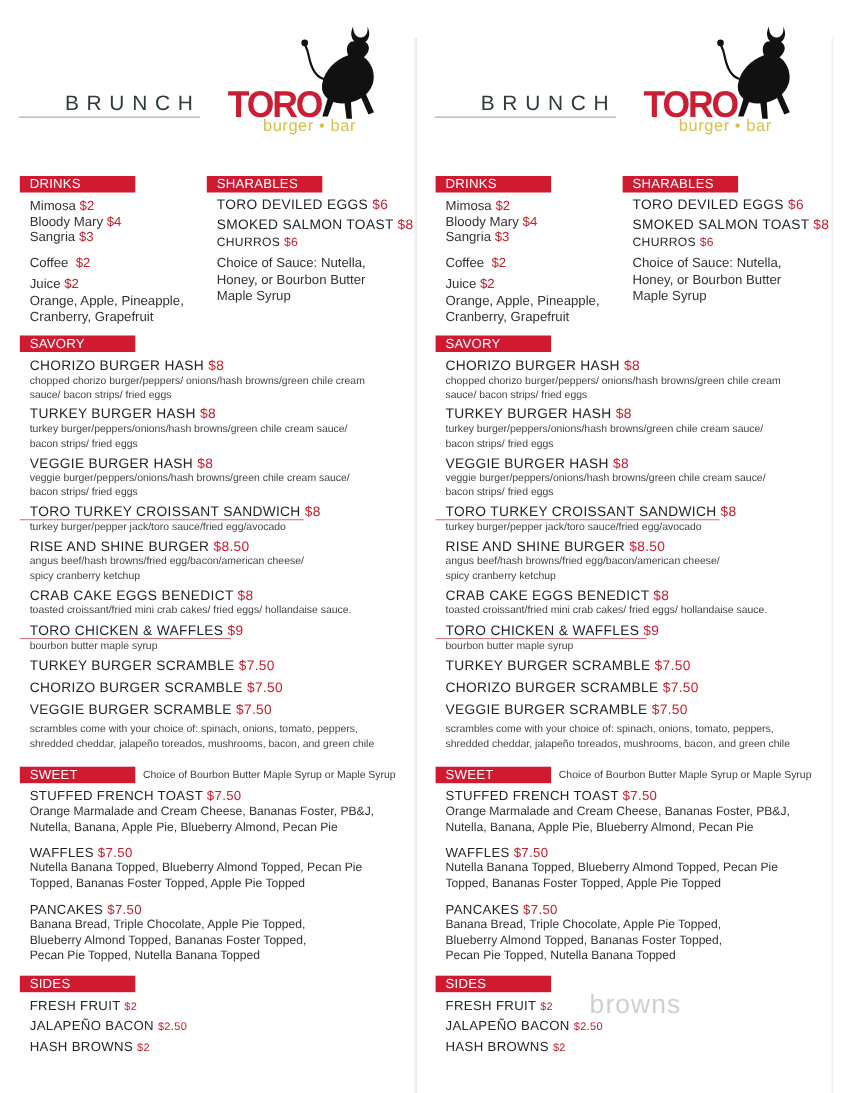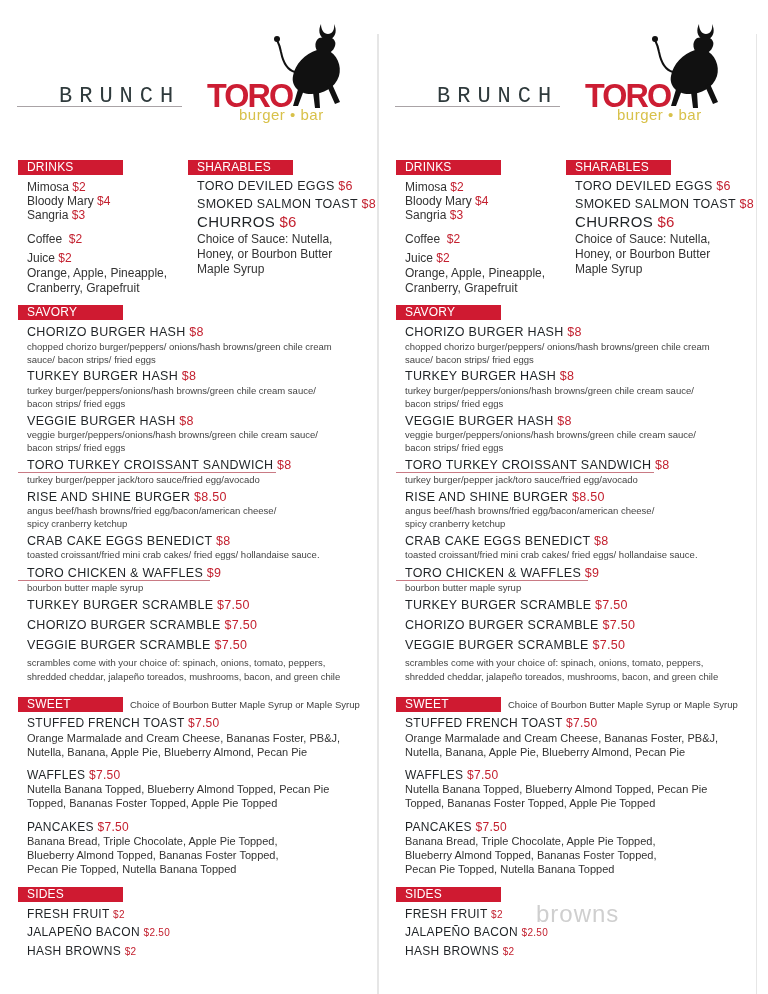--- a/index.html
+++ b/index.html
@@ -4,38 +4,38 @@
 <style>
   * { box-sizing: border-box; margin: 0; padding: 0; }
   html, body { width: 768px; height: 994px; background: #ffffff; overflow: hidden; }
   body { position: relative; font-family: "Liberation Sans", sans-serif; color: #2b2b2b; }
 
   .page { position: absolute; top: 0; height: 994px; width: 380px; background: #fff; }
   .page.left { left: 0; }
   .page.right { left: 378px; }
   .page-border { position: absolute; top: 34px; bottom: 0; width: 1px; background: #e6e6e6; }
 
-  .brunch { position: absolute; top: 84px; font-family: Liberation Mono, monospace; font-size: 22px; letter-spacing: 7px; color: #2f3a3c; }
+  .brunch { position: absolute; top: 84px; font-family: Liberation Sans, sans-serif; font-size: 19px; letter-spacing: 7px; color: #2f3a3c; }
   .brunch-rule { position: absolute; top: 106px; height: 1px; background: #a9a3a6; }
 
   .logo { position: absolute; top: 20px; width: 135px; height: 112px; }
   .logo-toro { position: absolute; left: 0; top: 58px; font-family: "Liberation Sans", sans-serif; font-weight: bold; font-size: 34px; color: #cc1d33; letter-spacing: -2px; line-height: 1; transform: scaleX(0.95); transform-origin: left; }
   .logo-sub { position: absolute; left: 32px; top: 86px; font-size: 15px; color: #d8c14a; letter-spacing: 0.5px; }
   .logo-bull { position: absolute; left: 62px; top: 0; width: 75px; height: 92px; }
 
   .sec-bar { position: absolute; height: 15px; width: 105px; background: #cf1a31; color: #fff; font-size: 12px; line-height: 15px; padding-left: 9px; letter-spacing: 0.2px; }
   .sec-note { position: absolute; font-size: 9.5px; color: #3d3d3d; }
 
   .txt { position: absolute; white-space: nowrap; }
   .drink { font-size: 12px; color: #333; line-height: 14px; }
   .price { color: #c3202f; }
   .price-sm { color: #c3202f; font-size: 10px; }
 
   .item-title { font-size: 12.5px; color: #1f2326; letter-spacing: 0.3px; line-height: 15px; }
-  .item-title.big { font-size: 15px; }
+  .item-title.big { font-size: 11px; }
   .item-desc { font-size: 9.5px; color: #444; line-height: 13px; white-space: normal; }
   .underline { position: absolute; height: 1px; background: #c97a84; }
   .sweet-desc { font-size: 11px; color: #333; line-height: 14px; white-space: normal; }
 
   .watermark { position: absolute; left: 536px; top: 900px; font-size: 24px; color: #cfcfcf; letter-spacing: 1px; font-family: "Liberation Sans", sans-serif; }
 </style>
 </head>
 <body>
 
 <div class="page left">

